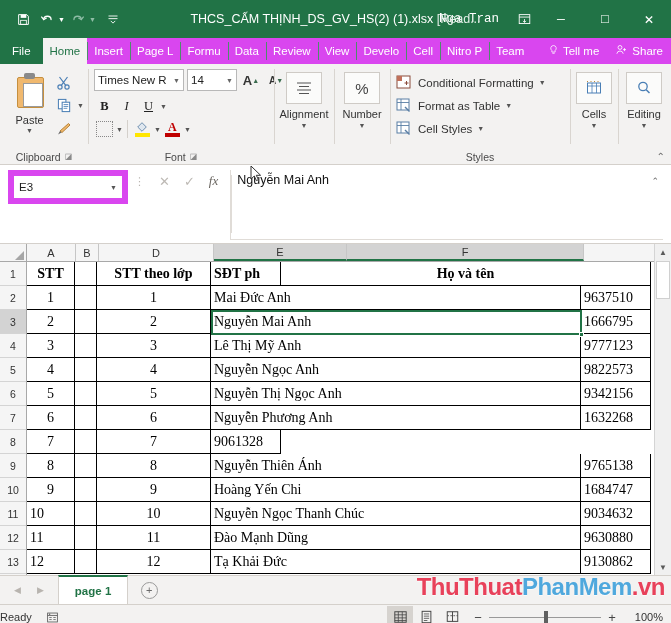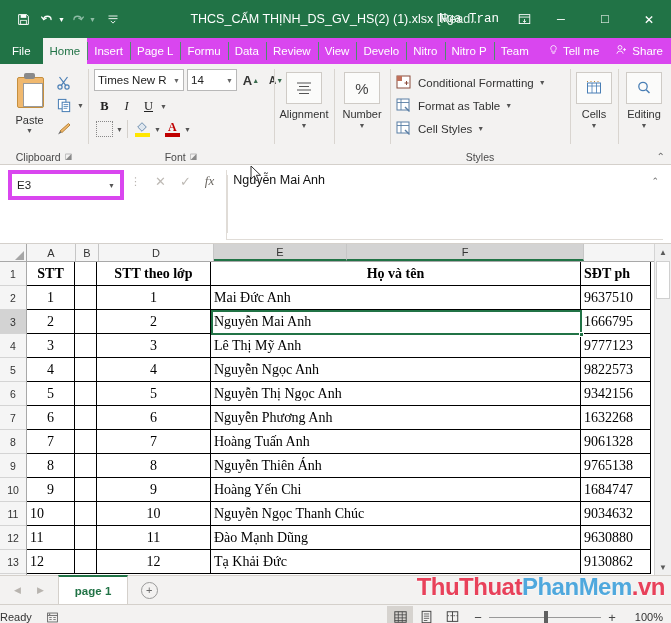--- a/index.html
+++ b/index.html
@@ -158,21 +158,21 @@
   .st-row { display: flex; align-items: center; height: 21px; gap: 5px; font-size: 11.5px; }
   .st-ic { width: 17px; height: 16px; position: relative; }
 
   
   .fbar {
     height: 78px; background: #ffffff; display: flex; align-items: flex-start;
     border-bottom: 1px solid #d4d0cb; position: relative;
   }
   .namebox {
     margin: 5px 0 0 8px; width: 98px; height: 22px; background: #fff;
-    border: 4px solid #d946ef; display: flex; align-items: center;
+    border: 6px solid #d946ef; display: flex; align-items: center;
     justify-content: space-between; padding: 0 5px; font-size: 11.5px; color: #222;
   }
   .nb-caret { font-size: 7px; color: #555; }
   .fb-dots { margin: 5px 0 0 6px; height: 22px; display:flex; align-items:center; color:#b9b5b0; font-size: 11px; letter-spacing: 0; }
   .fb-icons { margin: 5px 0 0 6px; height: 22px; display: flex; align-items: center; gap: 14px; padding: 0 8px; color: #bdb9b4; }
   .fb-x { font-size: 13px; }
   .fb-ok { font-size: 13px; }
   .fb-fx { font-size: 13px; font-style: italic; font-family: "Liberation Serif", serif; color: #6b6762; }
   .fb-input {
     margin: 5px 8px 0 4px; flex: 1 1 auto; height: 66px;
@@ -369,21 +369,21 @@
   <div class="ribbon-tabs">
     <div class="rtab file">File</div>
     <div class="rtab active">Home</div>
     <div class="rtab">Insert</div>
     <div class="rtab">Page L</div>
     <div class="rtab">Formu</div>
     <div class="rtab">Data</div>
     <div class="rtab">Review</div>
     <div class="rtab">View</div>
     <div class="rtab">Develo</div>
-    <div class="rtab">Nitro</div>
+    <div class="rtab">Cell</div>
     <div class="rtab">Nitro P</div>
     <div class="rtab">Team</div>
     <div class="rtab-spacer"></div>
     <div class="rtab-tell">
       <span>
         <svg width="11" height="12" viewBox="0 0 16 16">
             <path d="M8 1.5 a4 4 0 0 0 -2.4 7.2 V11 h4.8 V8.7 A4 4 0 0 0 8 1.5z" fill="none" stroke="#fff" stroke-width="1.1"></path>
             <path d="M6.3 12.8h3.4" stroke="#fff" stroke-width="1.1"></path>
           </svg>
       </span>
@@ -645,22 +645,22 @@
         <div class="rh">12</div>
         <div class="rh">13</div>
       </div>
 
       <div class="cells">
 
         <div class="grow">
           <div class="cell hdr c-a">STT</div>
           <div class="cell hdr c-b"></div>
           <div class="cell hdr c-d">STT theo lớp</div>
+          <div class="cell hdr c-g" style="justify-content:flex-start;">SĐT ph</div>
           <div class="cell hdr c-ef">Họ và tên</div>
-          <div class="cell hdr c-g" style="justify-content:flex-start;">SĐT ph</div>
         </div>
 
         <div class="grow">
           <div class="cell ctr c-a">1</div>
           <div class="cell c-b"></div>
           <div class="cell ctr c-d">1</div>
           <div class="cell c-ef">Mai Đức Anh</div>
           <div class="cell c-g">9637510</div>
         </div>
         <div class="grow">
@@ -695,21 +695,20 @@
           <div class="cell ctr c-a">6</div>
           <div class="cell c-b"></div>
           <div class="cell ctr c-d">6</div>
           <div class="cell c-ef">Nguyễn Phương Anh</div>
           <div class="cell c-g">1632268</div>
         </div>
         <div class="grow">
           <div class="cell ctr c-a">7</div>
           <div class="cell c-b"></div>
           <div class="cell ctr c-d">7</div>
-          <div class="cell c-ef">Hoàng Tuấn Anh</div>
           <div class="cell c-g">9061328</div>
         </div>
         <div class="grow">
           <div class="cell ctr c-a">8</div>
           <div class="cell c-b"></div>
           <div class="cell ctr c-d">8</div>
           <div class="cell c-ef">Nguyễn Thiên Ánh</div>
           <div class="cell c-g">9765138</div>
         </div>
         <div class="grow">

